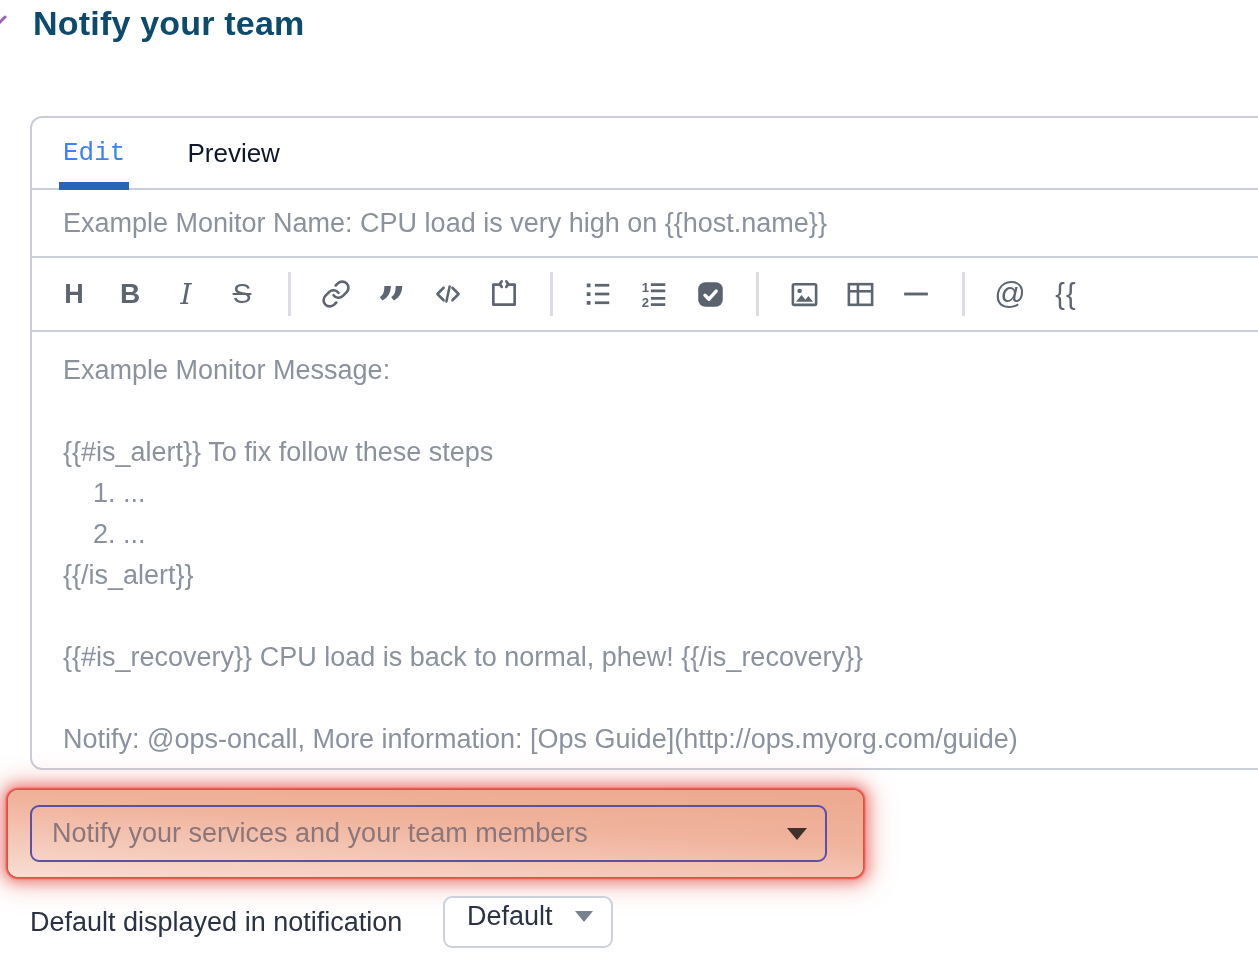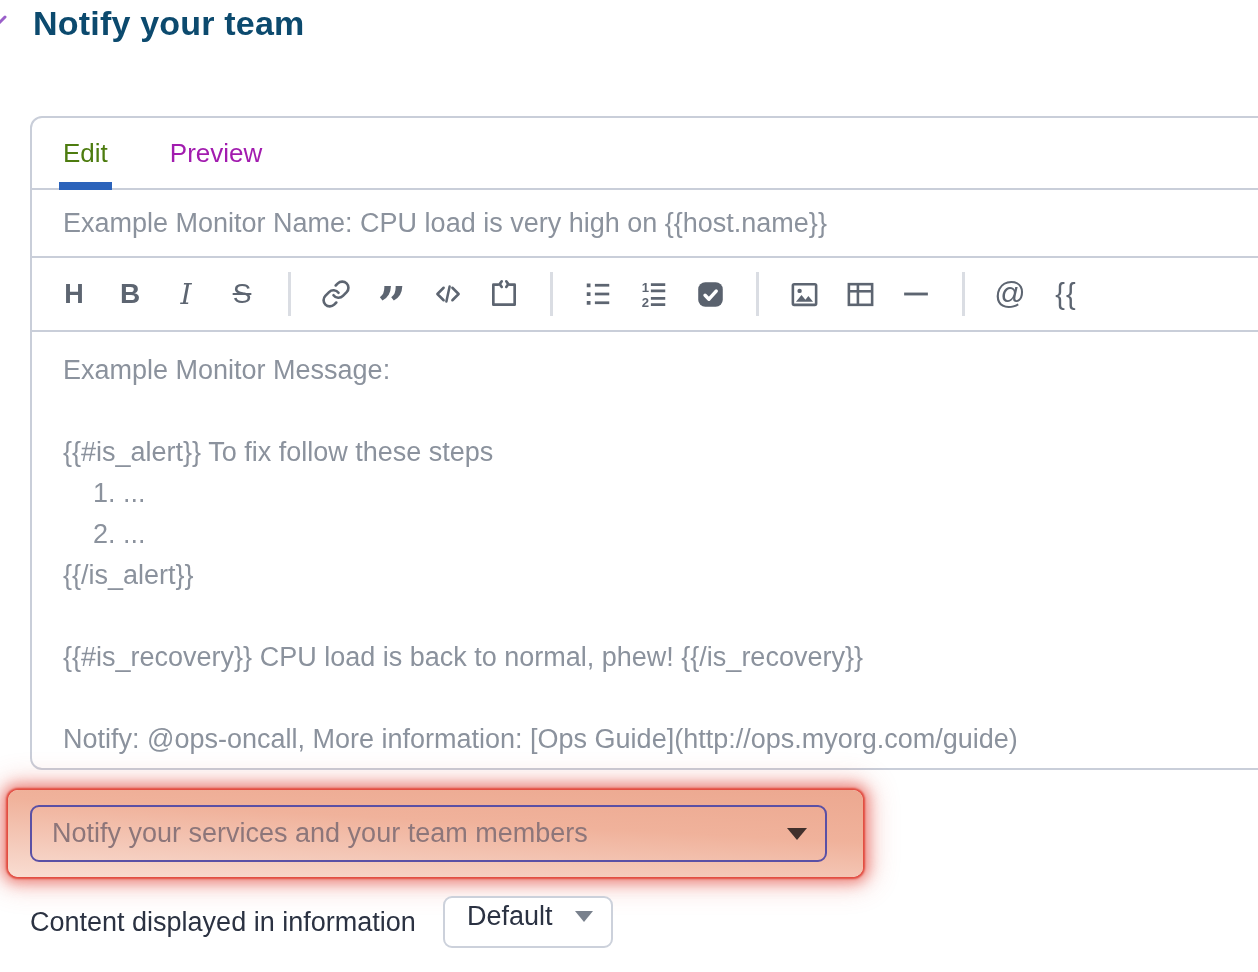--- a/index.html
+++ b/index.html
@@ -16,22 +16,22 @@
   }
   
   .editor-panel{
     position:absolute;left:30px;top:116px;width:1262px;height:654px;
     border:2px solid #c9ced9;border-radius:12px;background:#fff;box-sizing:border-box;
   }
   .tabs-row{
     height:70px;border-bottom:2px solid #c9ced9;display:flex;align-items:center;
     padding-left:31px;gap:62px;
   }
-  .tab{position:relative;font-size:26px;color:#a21caf;cursor:pointer;height:70px;display:flex;align-items:center;}
-  .tab.active{color:#4d7c0f;}
+  .tab{position:relative;font-size:26px;color:#0f172a;cursor:pointer;height:70px;display:flex;align-items:center;}
+  .tab.active{color:#3b82f6;font-family:Liberation Mono, monospace;}
   .tab-underline{
     position:absolute;left:-4px;right:-4px;bottom:-2px;height:8px;background:#2b63bb;
   }
   .title-row{height:66px;border-bottom:2px solid #c9ced9;display:flex;align-items:center;}
   .title-input{
     border:none;outline:none;width:100%;height:100%;padding:0 20px 0 31px;
     font-family:"Liberation Sans",sans-serif;font-size:27px;color:#4a515c;background:transparent;
   }
   .title-input::placeholder{color:#8b929d;opacity:1;}
   
@@ -226,17 +226,17 @@
 Notify: @ops-oncall, More information: [Ops Guide](http://ops.myorg.com/guide)</div>
 </div>
 
 <div class="highlight-box">
   <div class="notify-select">
     <span>Notify your services and your team members</span>
     <span class="notify-arrow"></span>
   </div>
 </div>
 
-<span class="content-label">Content displayed in information</span>
+<span class="content-label">Default displayed in notification</span>
 <div class="default-select">
   <span>Default</span>
   <span class="gray-arrow"></span>
 </div>
 
 </body></html>

